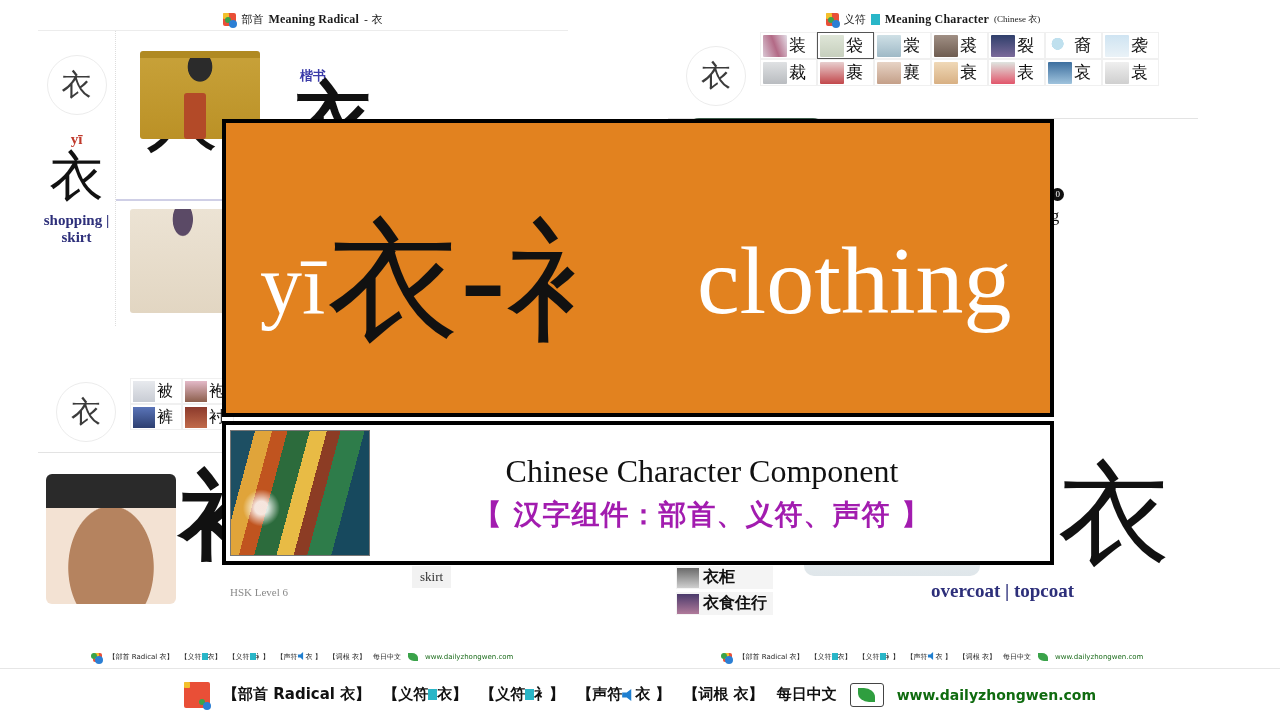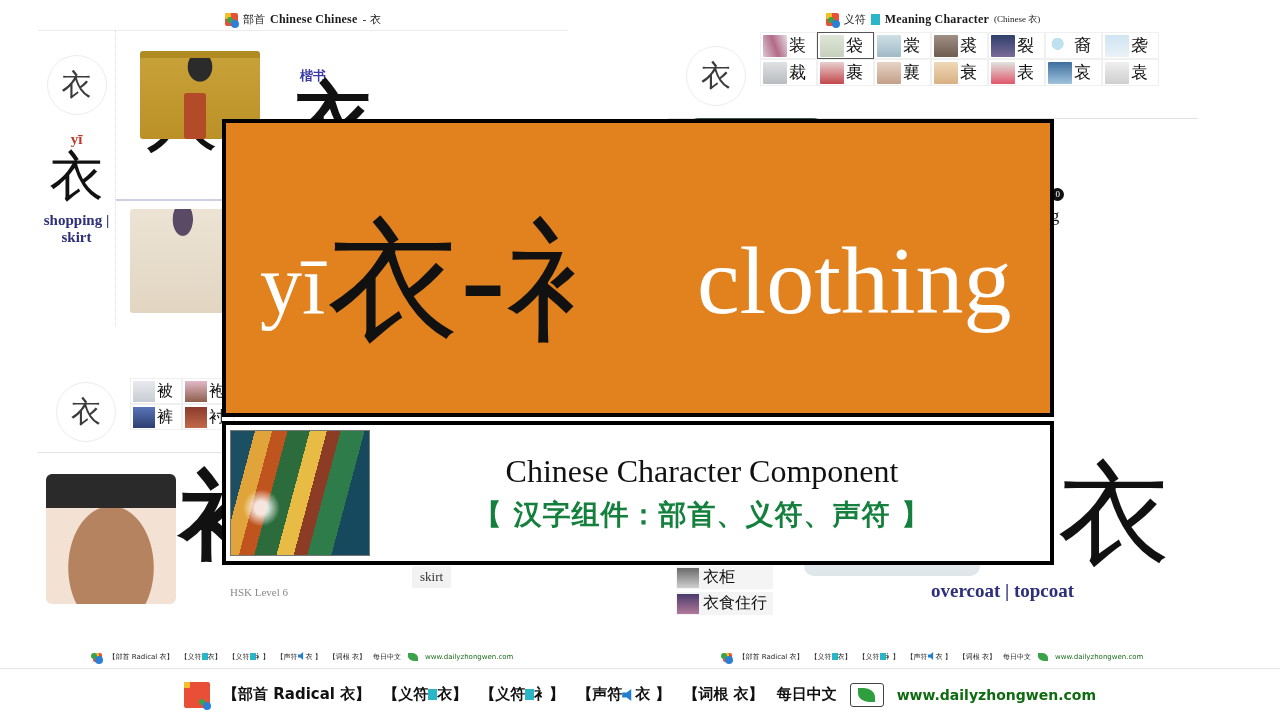--- a/index.html
+++ b/index.html
@@ -90,21 +90,21 @@
   .word-box {
     position: absolute; background: #f2f2f2; color: #333;
     font-size: 13px; padding: 3px 8px; font-family: "Liberation Serif", serif;
   }
 
   
   #p-br { left: 668px; top: 352px; width: 530px; height: 316px; }
   .wordlist { position: absolute; display: flex; flex-direction: column; gap: 3px; }
   .wl-row { display: flex; align-items: center; gap: 4px; background: #f4f4f4; padding: 1px 6px 1px 1px; }
   .wl-thumb { width: 22px; height: 20px; flex: none; }
-  .wl-text { font-family: "DejaVu Sans", sans-serif; font-size: 16px; color: #111; }
+  .wl-text { font-family: "DejaVu Sans", sans-serif; font-size: 16px; color: #111; font-weight: bold; }
   .overcoat { position: absolute; color: #2d2f7a; font-weight: bold; font-size: 19px; }
 
   
   .mini-foot {
     position: absolute; bottom: 6px; left: 0; width: 100%;
     display: flex; align-items: center; justify-content: center; gap: 7px;
     font-size: 7px; color: #222; white-space: nowrap;
     font-family: "DejaVu Sans", sans-serif;
   }
   .mini-foot .lsq { width: 9px; height: 9px; }
@@ -142,21 +142,21 @@
   #card .thumb {
     width: 140px; height: 126px; flex: none; margin-left: 4px; border: 1px solid #777;
     background:
       radial-gradient(circle at 22% 62%, rgba(255,255,255,.85) 0 5%, transparent 14%),
       linear-gradient(105deg,#1d4f63 0 14%, #e0a43a 14% 24%, #c0541f 24% 33%, #2c6b3c 33% 46%, #e8bb45 46% 56%, #8c3c24 56% 64%, #2e7c4a 64% 78%, #17495e 78% 100%),
       linear-gradient(#0e3b4a,#0e3b4a);
   }
   #card .txt { flex: 1; text-align: center; padding-right: 16px; }
   #card .l1 { font-size: 32px; color: #111; font-family: "Liberation Serif", serif; }
   #card .l2 {
-    font-size: 28px; color: #15803d; font-family: "DejaVu Sans", sans-serif;
+    font-size: 28px; color: #a21caf; font-family: "DejaVu Sans", sans-serif;
     font-weight: bold; margin-top: 6px; letter-spacing: 1px;
   }
 
   
   #bottombar {
     position: absolute; left: 0; bottom: 0; width: 1280px; height: 52px;
     border-top: 1px solid #e6e6e6; background: #fff;
     display: flex; align-items: center; justify-content: center; gap: 13px;
     font-family: "DejaVu Sans", sans-serif; font-size: 15px; color: #111; font-weight: bold;
   }
@@ -172,21 +172,21 @@
 </style>
 </head>
 <body>
 
 <div id="stage">
 
   <div class="panel" id="p-tl">
     <div class="panel-head" style="height:22px;">
       <span class="logo-sq"></span>
       <span class="cn">部首</span>
-      <span class="en">Chinese Chinese</span>
+      <span class="en">Meaning Radical</span>
       <span class="cn">- 衣</span>
     </div>
     <div class="body">
       <div class="tl-side">
         <div class="side-circle">衣</div>
         <div class="tl-pinyin">yī</div>
         <div class="tl-char">衣</div>
         <div class="tl-gloss">
           <div>shopping |</div>
           <div>skirt</div>

